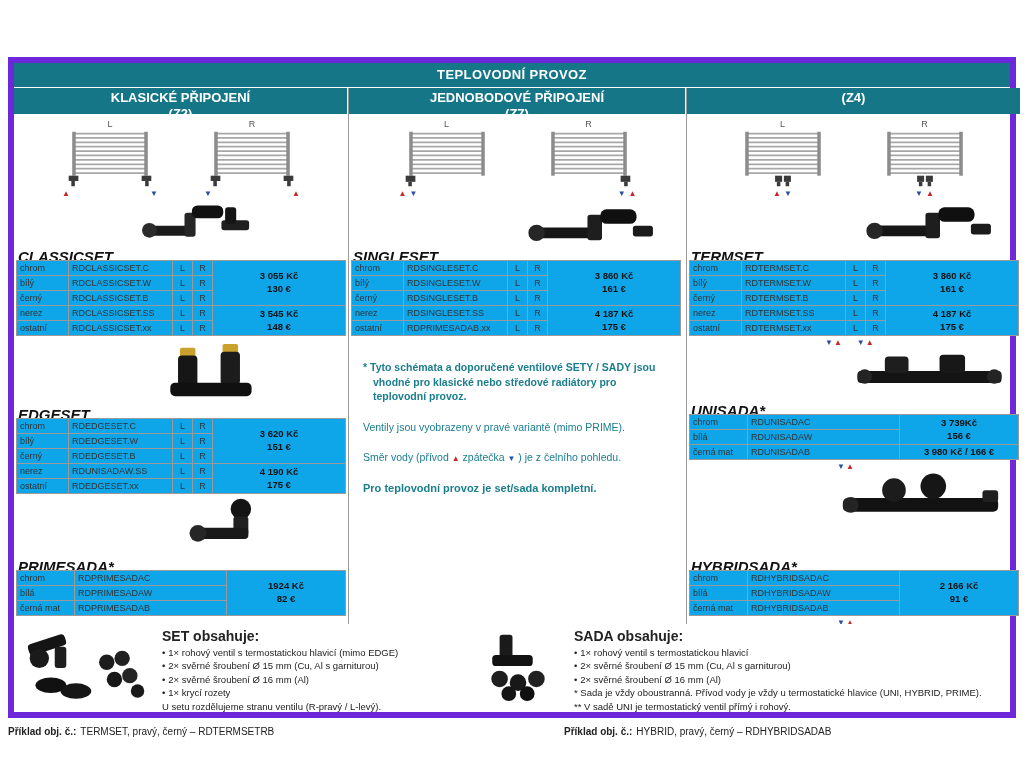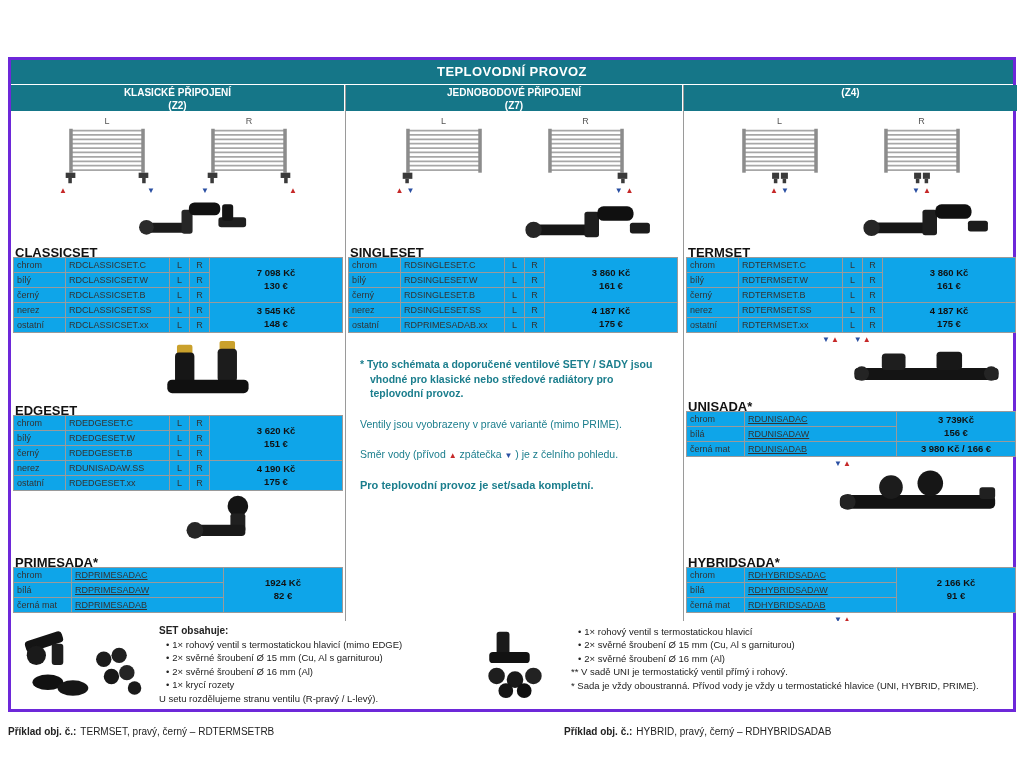--- a/index.html
+++ b/index.html
@@ -1,27 +1,27 @@
 <!DOCTYPE html>
 <html style="--accent: #157688; --note: #1b7e8d; --red: #c62828; --blue: #2a4fa2;"><head>
 <meta charset="utf-8">
 <style>
   * { box-sizing: border-box; margin: 0; padding: 0; }
   html,body { width: 1024px; height: 768px; background: #fff;
     font-family: "Liberation Sans", sans-serif; color: #222; }
   .page { position: relative; width: 1024px; height: 768px; background: #fff; overflow: hidden; }
-  .sheet { position: absolute; left: 8px; top: 57px; width: 1008px; border: 3px solid #6d28d9; background:#fff; }
+  .sheet { position: absolute; left: 8px; top: 57px; width: 1008px; border: 6px solid #6d28d9; background:#fff; }
   .title-bar { background: var(--accent, #157688); color: #fff; text-align: center;
     font-weight: bold; font-size: 13px; padding: 4px 0 5px; letter-spacing: .4px;
     border-bottom: 1px solid #fff; }
   .cols { display: grid; grid-template-columns: 335px 338px 333px; }
   .col { border-right: 1px solid #9a9a9a; }
   .col:last-child { border-right: none; }
   .col-head { background: var(--accent, #157688); color: #fff; text-align: center;
-    font-size: 10px; font-weight: bold; line-height: 1.25; padding: 2px 0 3px;
+    font-size: 13px; font-weight: bold; line-height: 1.25; padding: 2px 0 3px;
     border-right: 1px solid #fff; height: 26px; }
   .col:last-child .col-head { border-right: none; }
   .col-body { position: relative; height: 510px; overflow: hidden; }
 
   
   .dgroup { position: absolute; top: 5px; left: 0; width: 100%; display: flex; justify-content: center; gap: 30px; }
   .diagram { width: 112px; display: flex; flex-direction: column; align-items: center; }
   .dlabel { font-size: 9px; color: #555; margin-bottom: 1px; }
   .rad { display: block; }
   .flow { width: 96px; display: flex; margin-top: 1px; height: 10px; }
@@ -32,43 +32,43 @@
   .tri { font-size: 8px; line-height: 10px; }
   .tri.red { color: var(--red, #c62828); }
   .tri.blue { color: var(--blue, #2a4fa2); }
   .mrow { position: absolute; font-size: 8px; letter-spacing: 1px; }
   .mrow .gap { display: inline-block; width: 14px; }
 
   
   .photo { position: absolute; }
 
   
-  .tlabel { position: absolute; font-size: 13px; font-weight: bold; color: #111; }
+  .tlabel { position: absolute; font-size: 15px; font-weight: bold; color: #111; font-style: italic; }
   table.ptable { position: absolute; border-collapse: collapse; table-layout: fixed; font-size: 9px; background: #0ea5e9; }
   .ptable td { border: 1px solid #9a9a9a; height: 15px; padding: 0 3px; color: #333;
     white-space: nowrap; overflow: hidden; }
   .ptable td.clr { text-align: center; padding: 0; }
   .ptable td.cprice { text-align: center; font-weight: bold; color: #111; font-size: 9.5px; line-height: 1.35; }
   .ptable td.cprice span { display: block; }
   .lr5 { width: 330px; }
   .lr5 .c1 { width: 52px; } .lr5 .c2 { width: 104px; } .lr5 .clr { width: 20px; }
   .p3 { width: 330px; }
-  .p3 .c1 { width: 58px; } .p3 .c2 { width: 152px; text-decoration: underline; }
+  .p3 .c1 { width: 58px; } .p3 .c2 { width: 152px; }
 
   
   .cnotes { position: absolute; left: 14px; top: 246px; width: 306px; color: var(--note, #1b7e8d); }
   .note-star { font-weight: bold; font-size: 10.5px; line-height: 1.4; padding-left: 10px; text-indent: -10px; }
   .note-plain { font-size: 10.5px; margin-top: 16px; line-height: 1.35; }
   .note-complete { font-weight: bold; font-size: 11px; margin-top: 18px; }
 
   
   .bottom { display: flex; gap: 10px; padding: 4px 8px 6px; height: 88px; }
   .box { font-size: 9.5px; }
-  .box-title { font-weight: bold; font-size: 10px; margin-bottom: 2px; }
-  .bullet-line { line-height: 1.42; color: #222; margin-left: 7px; }
+  .box-title { font-weight: bold; font-size: 14px; margin-bottom: 2px; }
+  .bullet-line { line-height: 1.42; color: #222; }
   .bullet { margin-right: 3px; }
   .box-footer { line-height: 1.42; color: #222; }
   .set-box { width: 300px; }
   .sada-box { flex: 1; }
 
   .examples { position: absolute; left: 8px; top: 726px; width: 1008px; display: flex; font-size: 10px; color: #222; }
   .example { white-space: nowrap; }
   .example b { margin-right: 4px; }
   .example.left { width: 556px; }
 </style>
@@ -161,21 +161,21 @@
 
           <div class="tlabel" style="left:4px;top:134px">CLASSICSET</div>
           <table class="ptable lr5" style="left:2px;top:146px">
             <tbody>
               <tr>
                 <td class="c1">chrom</td>
                 <td class="c2">RDCLASSICSET.C</td>
                 <td class="clr">L</td>
                 <td class="clr">R</td>
                 <td class="cprice" rowspan="3">
-                  <span>7 098 Kč</span>
+                  <span>3 055 Kč</span>
                     <span>130 €</span>
                 </td>
               </tr>
               <tr>
                 <td class="c1">bílý</td>
                 <td class="c2">RDCLASSICSET.W</td>
                 <td class="clr">L</td>
                 <td class="clr">R</td>
               </tr>
               <tr>
@@ -568,25 +568,26 @@
         <rect x="30" y="4" width="14" height="26" rx="3" fill="#1a1a1a"></rect>
         <rect x="22" y="26" width="44" height="12" rx="4" fill="#121212"></rect>
         <circle cx="30" cy="52" r="9" fill="#1e1e1e"></circle>
         <circle cx="50" cy="56" r="9" fill="#181818"></circle>
         <circle cx="70" cy="52" r="9" fill="#222222"></circle>
         <circle cx="40" cy="68" r="8" fill="#151515"></circle>
         <circle cx="60" cy="68" r="8" fill="#101010"></circle>
       </svg>
 
       <div class="box sada-box">
+        <div class="box-title">SADA obsahuje:</div>
         <div class="bullet-line"><span class="bullet">•</span><span>1× rohový ventil s termostatickou hlavicí</span></div>
         <div class="bullet-line"><span class="bullet">•</span><span>2× svěrné šroubení Ø 15 mm (Cu, Al s garniturou)</span></div>
         <div class="bullet-line"><span class="bullet">•</span><span>2× svěrné šroubení Ø 16 mm (Al)</span></div>
+        <div class="box-footer">* Sada je vždy oboustranná. Přívod vody je vždy u termostatické hlavice (UNI, HYBRID, PRIME).</div>
         <div class="box-footer">** V sadě UNI je termostatický ventil přímý i rohový.</div>
-        <div class="box-footer">* Sada je vždy oboustranná. Přívod vody je vždy u termostatické hlavice (UNI, HYBRID, PRIME).</div>
       </div>
     </div>
   </div>
 
   <div class="examples">
     <div class="example left">
       <b>Příklad obj. č.:</b><span>TERMSET, pravý, černý – RDTERMSETRB</span>
     </div>
     <div class="example">
       <b>Příklad obj. č.:</b><span>HYBRID, pravý, černý – RDHYBRIDSADAB</span>

